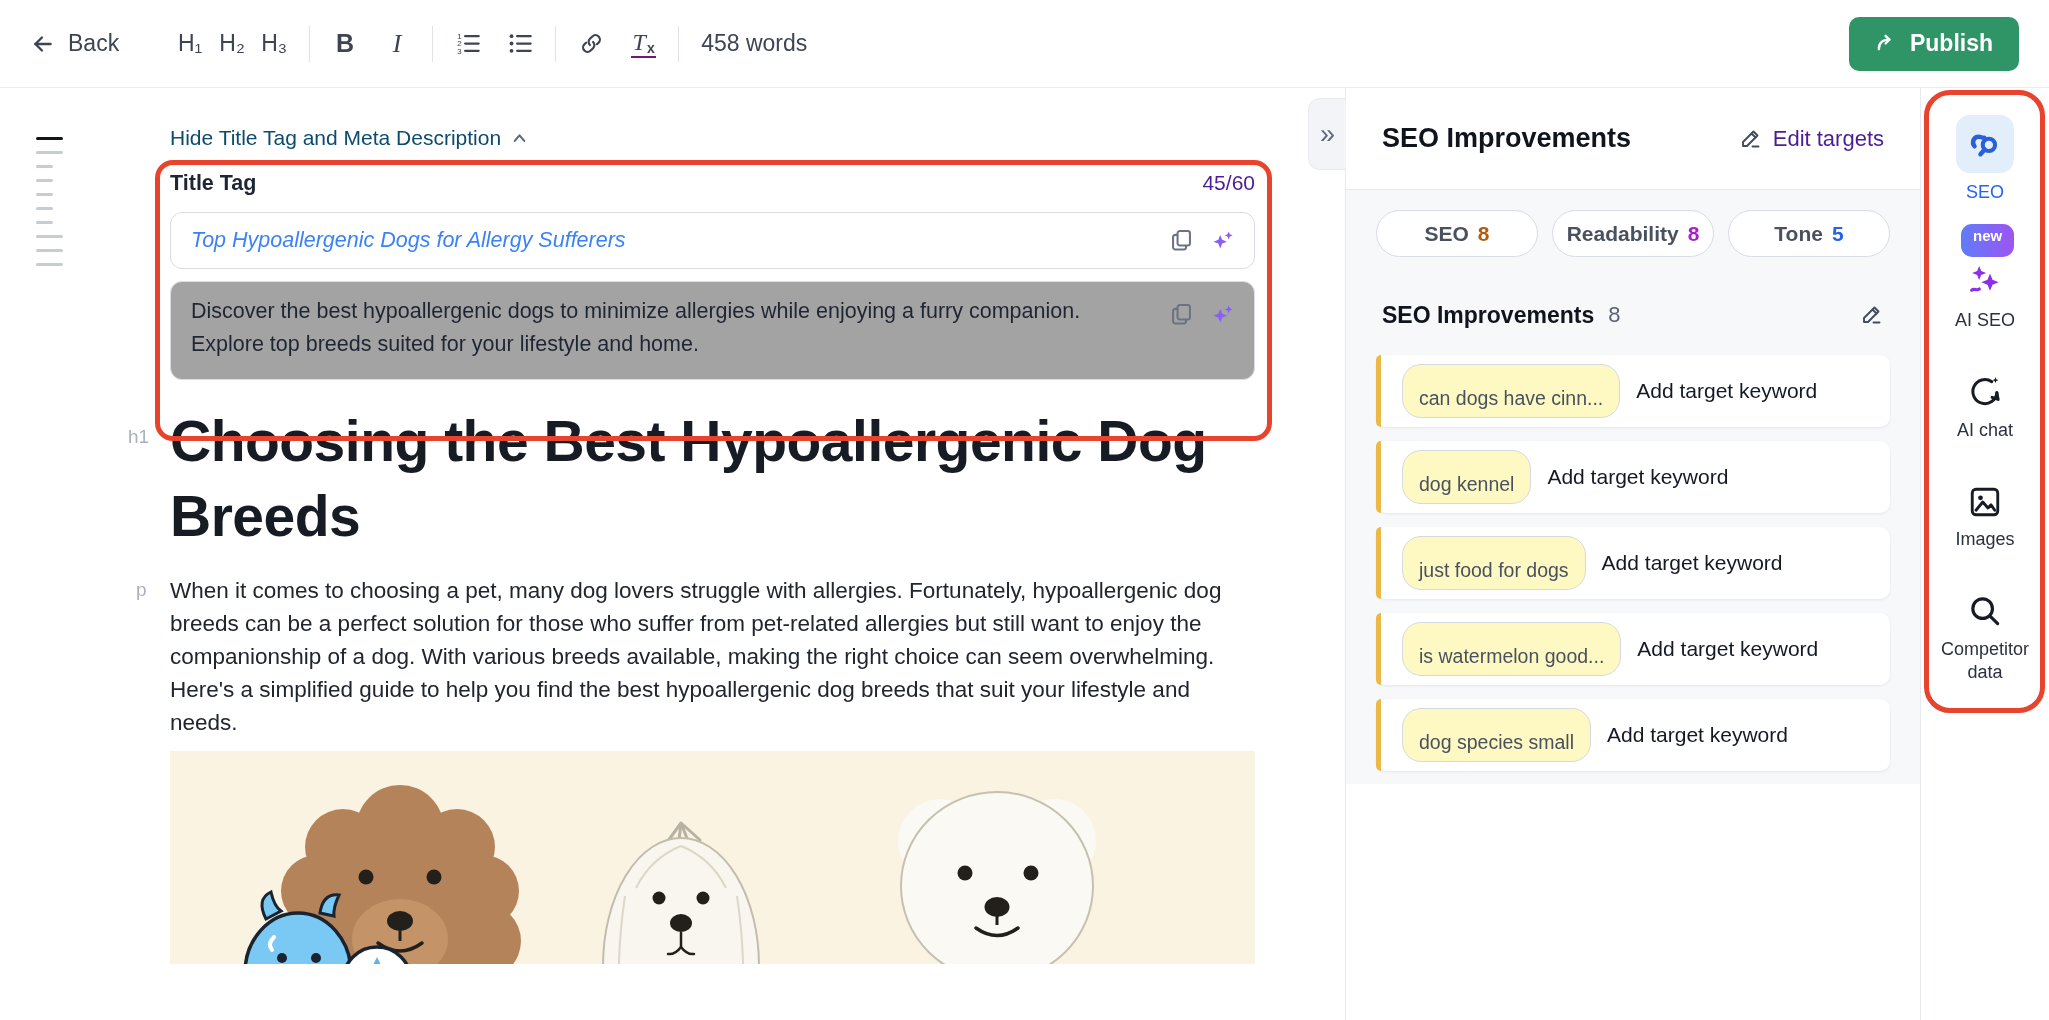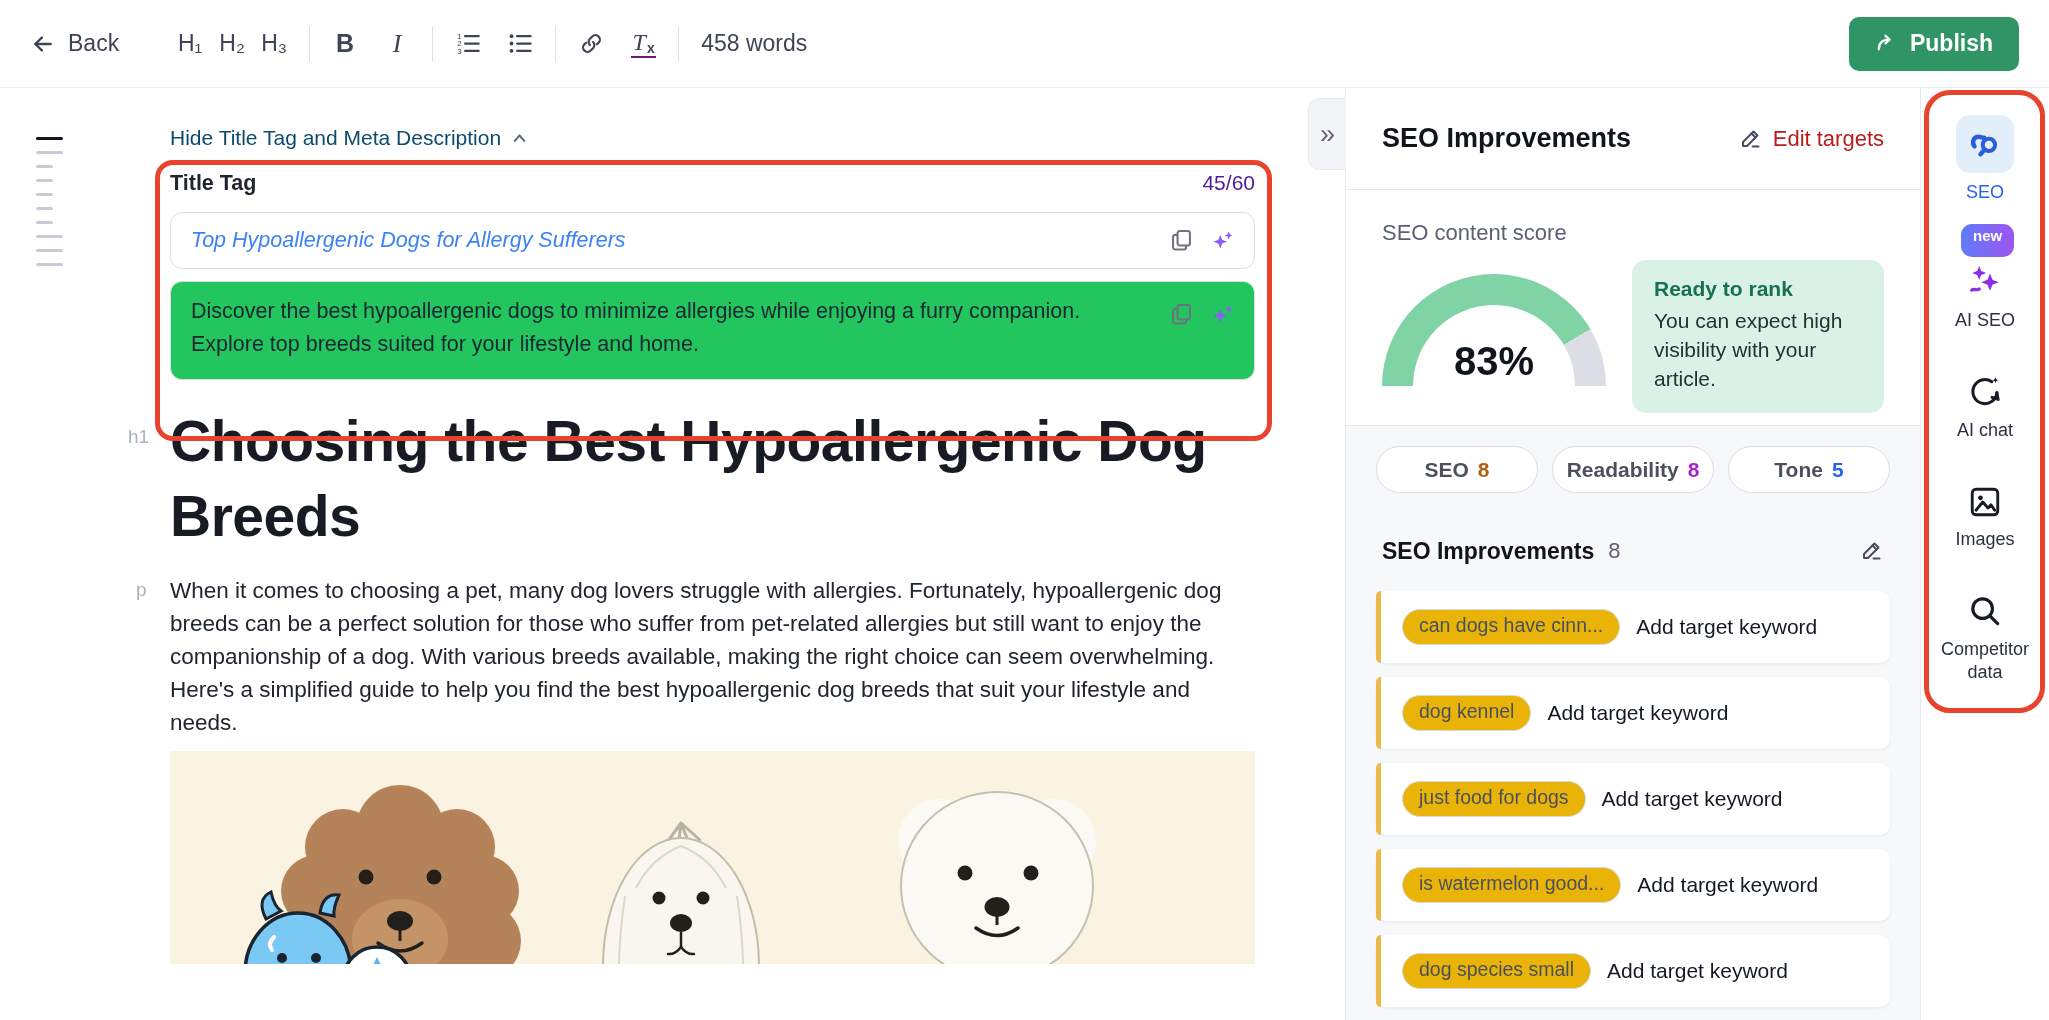--- a/index.html
+++ b/index.html
@@ -48,21 +48,21 @@
   .field-row{ display:flex; justify-content:space-between; align-items:center; margin-top:18px; height:30px;}
   .field-label{ font-size:21.5px; font-weight:600; color:#1f2633; }
   .field-counter{ font-size:21px; color:#4c1d95; }
   .field-row.meta{ margin-top:24px; }
 
   .input-box{ margin-top:14px; height:57px; border:1.5px solid #d9dde3; border-radius:12px;
     background:#fff; display:flex; align-items:center; padding:0 18px 0 20px; }
   .input-box input{ flex:1; border:none; outline:none; font-size:21.5px; color:#3b82f6;
     font-family:inherit; background:transparent;font-style:italic; }
   .meta-box{ margin-top:12px; height:99px; border:1.5px solid #d9dde3; border-radius:12px;
-    background:#22c55e; display:flex; align-items:flex-start; padding:13px 18px 0 20px; }
+    background:#a3a3a3; display:flex; align-items:flex-start; padding:13px 18px 0 20px; }
   .meta-text{ flex:1; font-size:21.5px; line-height:33px; color:#1f2633; margin-right:14px;}
   .inline-icons{ display:flex; gap:14px; align-items:center; }
   .meta-box .inline-icons{ margin-top:6px; }
 
   .h1-row{ position:relative; margin-top:24px; }
   .p-row{ position:relative; margin-top:20px; }
   .gutter-mark{ position:absolute; left:-42px; top:22px; font-size:19px; color:#aab1bd; }
   .p-row .gutter-mark{ top:5px; left:-34px; }
   h1.doc-h1{ font-size:57px; line-height:1.32; font-weight:700; color:#161b24; letter-spacing:-.5px; }
   p.doc-p{ font-size:22.5px; line-height:33px; color:#20262f; width:1080px; }
@@ -71,21 +71,21 @@
 
   
   .panel{ width:575px; border-left:1px solid #e6e9ed; position:relative; background:#fff; }
   .collapse-btn{ position:absolute; left:-38px; top:10px; width:38px; height:72px;
     background:#f2f4f7; border:1px solid #e9ebef; border-right:none; border-radius:12px 0 0 12px;
     display:flex; align-items:center; justify-content:center; font-size:27px; color:#5d6878;
     cursor:pointer; z-index:3; }
   .p-header{ height:102px; display:flex; align-items:center; justify-content:space-between;
     padding:0 36px; border-bottom:1px solid #e6e9ed; }
   .p-title{ font-size:27px; font-weight:700; color:#10141d; }
-  .edit-targets{ display:flex; align-items:center; gap:10px; font-size:22px; color:#b91c1c; cursor:pointer; }
+  .edit-targets{ display:flex; align-items:center; gap:10px; font-size:22px; color:#4c1d95; cursor:pointer; }
 
   .score-section{ height:236px; padding:30px 36px 0; border-bottom:1px solid #e6e9ed; }
   .score-label{ font-size:22px; color:#596273; }
   .score-row{ display:flex; gap:26px; margin-top:14px; align-items:flex-start; }
   .gauge{ width:224px; height:112px; position:relative; overflow:hidden; margin-top:14px; flex:none;}
   .gauge::before{ content:''; position:absolute; left:0; top:0; width:224px; height:224px; border-radius:50%;
     background:conic-gradient(from 270deg,#7fd3a4 0deg 149.4deg,#dddde6 149.4deg 180deg,transparent 180deg 360deg); }
   .gauge::after{ content:''; position:absolute; left:31px; top:31px; width:162px; height:162px;
     border-radius:50%; background:#fff; }
   .gauge-value{ position:absolute; left:0; right:0; bottom:2px; text-align:center;
@@ -105,22 +105,22 @@
   .imp-header{ display:flex; align-items:center; margin:42px 6px 0; height:32px;}
   .imp-title{ font-size:23px; font-weight:700; color:#10141d; }
   .imp-count{ font-size:22px; color:#596273; margin-left:14px; }
   .imp-edit{ margin-left:auto; cursor:pointer; display:flex; }
 
   .kw-list{ margin-top:24px; }
   .kw-card{ position:relative; height:72px; background:#fff; border-radius:10px; margin-bottom:14px;
     display:flex; align-items:center; padding-left:26px; box-shadow:0 1px 3px rgba(20,24,40,.08); cursor:pointer;}
   .kw-card::before{ content:""; position:absolute; left:0; top:0; bottom:0; width:5px;
     background:#ecb949; border-radius:6px 0 0 6px; }
-  .kw-pill{ border:1.5px solid #d5d9e0; border-radius:19px; padding:4px 16px 7px;
-    font-size:19.5px; color:#49515f; background:#eab308; white-space:nowrap; }
+  .kw-pill{ border:1.5px solid #d5d9e0; border-radius:19px; padding:22px 16px 7px;
+    font-size:19.5px; color:#49515f; background:#fef9c3; white-space:nowrap; }
   .kw-action{ margin-left:16px; font-size:21px; color:#141a25; font-weight:500; }
 
   
   .rail{ width:129px; border-left:1px solid #e6e9ed; background:#fff; position:relative;
     display:flex; flex-direction:column; align-items:center; }
   .seo-tile{ margin-top:27px; width:58px; height:58px; border-radius:14px; background:#e2effb;
     display:flex; align-items:center; justify-content:center; cursor:pointer; }
   .rail-label{ font-size:18px; color:#2a3140; margin-top:8px; text-align:center; line-height:1.25; cursor:pointer;}
   .rail-label.blue{ color:#2563eb; }
   .new-badge{ margin-top:20px; margin-left:40px; align-self:flex-start;
@@ -340,32 +340,20 @@
       <div class="edit-targets">
         <svg width="24" height="24" viewBox="0 0 24 24" fill="none" stroke="#434c5b" stroke-width="1.9" stroke-linecap="round" stroke-linejoin="round">
             <path d="M14.5 4.5l4 4L8 19H4v-4z"></path>
             <path d="M12.5 6.5l4 4"></path>
             <path d="M13.5 19.5h6"></path>
           </svg>
         <span>Edit targets</span>
       </div>
     </div>
 
-    <div class="score-section">
-      <div class="score-label">SEO content score</div>
-      <div class="score-row">
-        <div class="gauge">
-          <div class="gauge-value">83%</div>
-        </div>
-        <div class="rank-card">
-          <div class="rank-title">Ready to rank</div>
-          <div class="rank-body">You can expect high visibility with your article.</div>
-        </div>
-      </div>
-    </div>
 
     <div class="bottom-section">
       <div class="chips">
         <div class="chip">
           <span>SEO</span>
           <span class="val v-seo">8</span>
         </div>
         <div class="chip">
           <span>Readability</span>
           <span class="val v-read">8</span>

